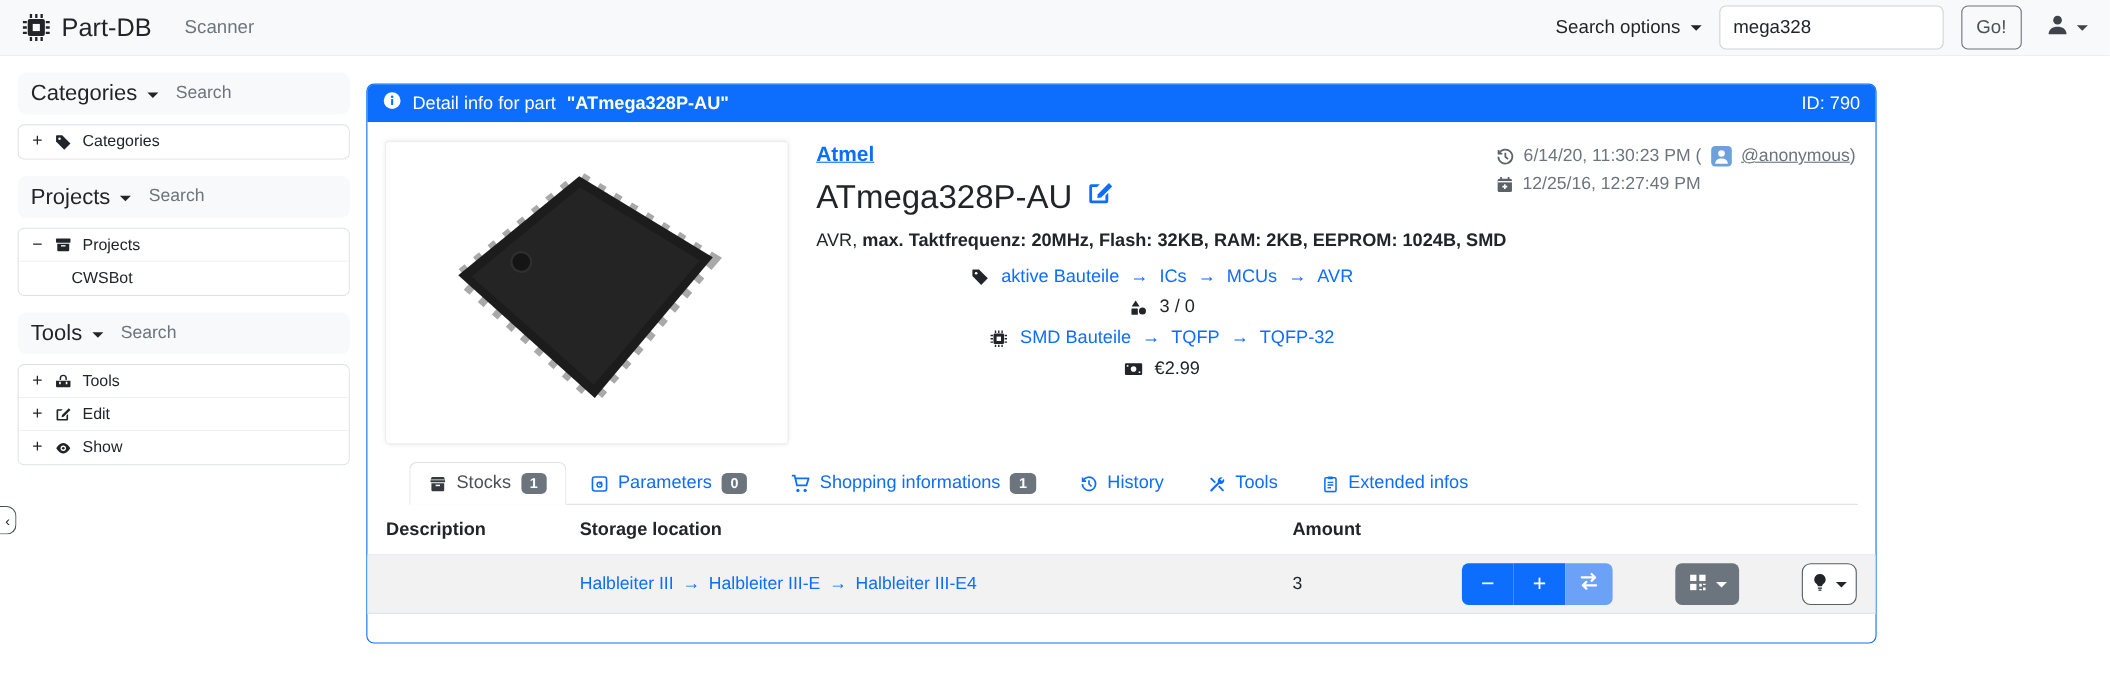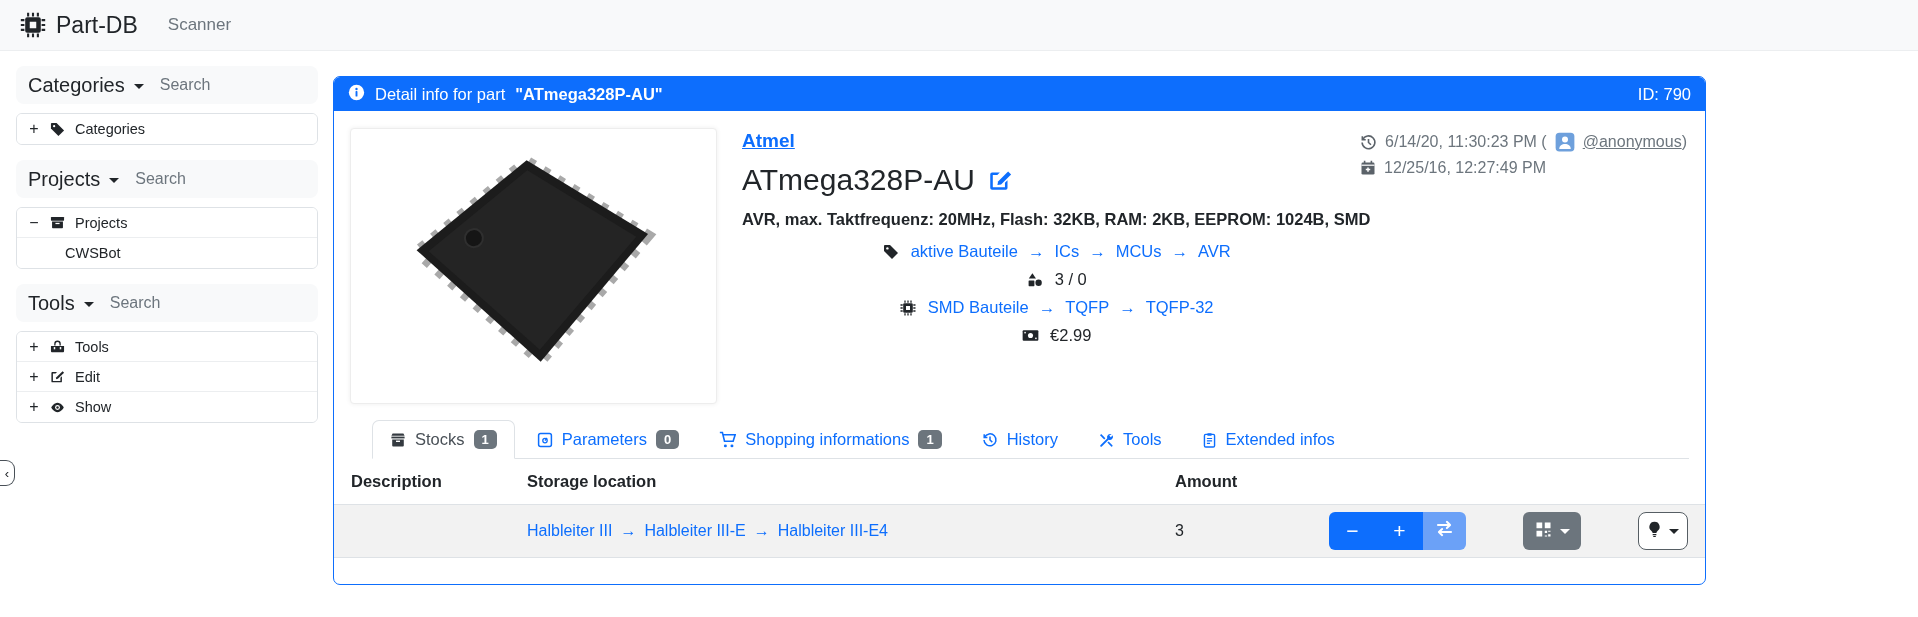--- a/index.html
+++ b/index.html
@@ -53,24 +53,24 @@
   .panel-header b { font-weight:700; }
   .panel-id { margin-left:auto; }
 
   .panel-body { position:relative; padding:17px 16px 0 16px; }
   .media-row { display:flex; }
   .part-photo { width:367px; height:276px; border:1px solid #ededed; border-radius:4px;
     background:#fff; box-shadow:0 0 5px rgba(0,0,0,.07); display:flex; align-items:center;
     justify-content:center; flex:none; cursor:pointer; }
   .part-info { margin-left:25px; padding-top:2px; }
   .mfr-link { color:#0d6efd; font-size:19px; font-weight:700; text-decoration:underline; cursor:pointer; }
-  .part-title { font-size:30px; font-weight:500; margin:11px 0 13px; display:flex; align-items:center; gap:13px; }
+  .part-title { font-size:30px; font-weight:500; margin:11px 0 13px; display:flex; gap:13px; }
   .edit-icon { color:#0d6efd; display:flex; cursor:pointer; }
   .part-desc { font-size:16.5px; margin-bottom:13px; color:#212529; }
-  .part-desc .lead { font-weight:700; }
+  .part-desc .lead { font-weight:400; }
   .part-desc .rest { font-weight:600; }
   .info-line { display:flex; align-items:center; gap:10px; font-size:16.5px; margin-bottom:9px; color:#212529;justify-content:center; }
   .info-line .li-icon { color:#212529; display:flex; width:19px; justify-content:center; }
   .blue-link { color:#0d6efd; cursor:pointer; }
   .arr { color:#0d6efd; font-weight:700; }
   .plain-val { color:#212529; }
 
   .meta { position:absolute; top:21px; right:18px; font-size:16px; color:#6c757d; }
   .meta-line { display:flex; align-items:center; gap:8px; justify-content:flex-start; margin-bottom:7px; }
   .meta-line .m-icon { color:#5b6269; display:flex; }
@@ -113,20 +113,37 @@
     <span>
       <svg width="26" height="26" viewBox="0 0 16 16" fill="currentColor">
           <rect x="3.2" y="3.2" width="9.6" height="9.6" rx="1.2"></rect>
           <rect x="6" y="6" width="4" height="4" fill="#f8f9fa"></rect>
           <path stroke="currentColor" stroke-width="1.3" d="M5 .5v2.2M8 .5v2.2M11 .5v2.2M5 13.3v2.2M8 13.3v2.2M11 13.3v2.2M.5 5h2.2M.5 8h2.2M.5 11h2.2M13.3 5h2.2M13.3 8h2.2M13.3 11h2.2"></path>
         </svg>
     </span>
     <span>Part-DB</span>
   </div>
   <span class="nav-scanner">Scanner</span>
+  <div class="nav-right">
+    <span class="search-options">
+      <span>Search options</span>
+      <span class="caret"></span>
+    </span>
+    <input class="nav-search" value="mega328" style="">
+    <button class="go-btn">Go!</button>
+    <span class="user-menu">
+      <span>
+        <svg width="21" height="21" viewBox="0 0 16 16" fill="currentColor">
+            <circle cx="8" cy="4.8" r="3"></circle>
+            <path d="M1.8 14.5c0-3.4 2.8-5.1 6.2-5.1s6.2 1.7 6.2 5.1z"></path>
+          </svg>
+      </span>
+      <span class="caret"></span>
+    </span>
+  </div>
 </div>
 
 <div class="sidebar">
 
   <div class="side-section">
     <div class="side-header">
       <span class="side-title">
         <span>Categories</span>
         <span class="caret"></span>
       </span>

